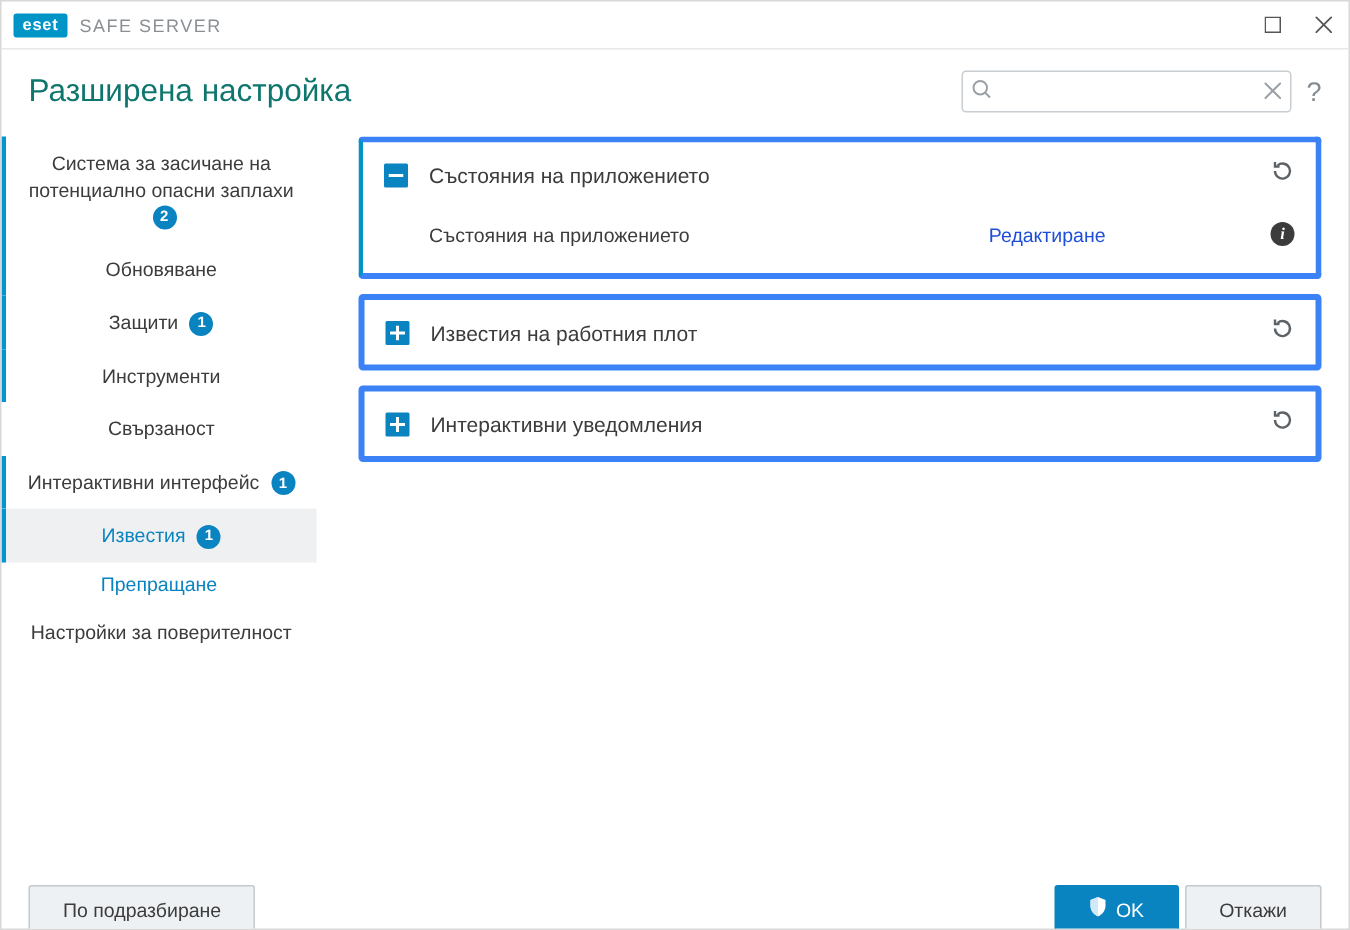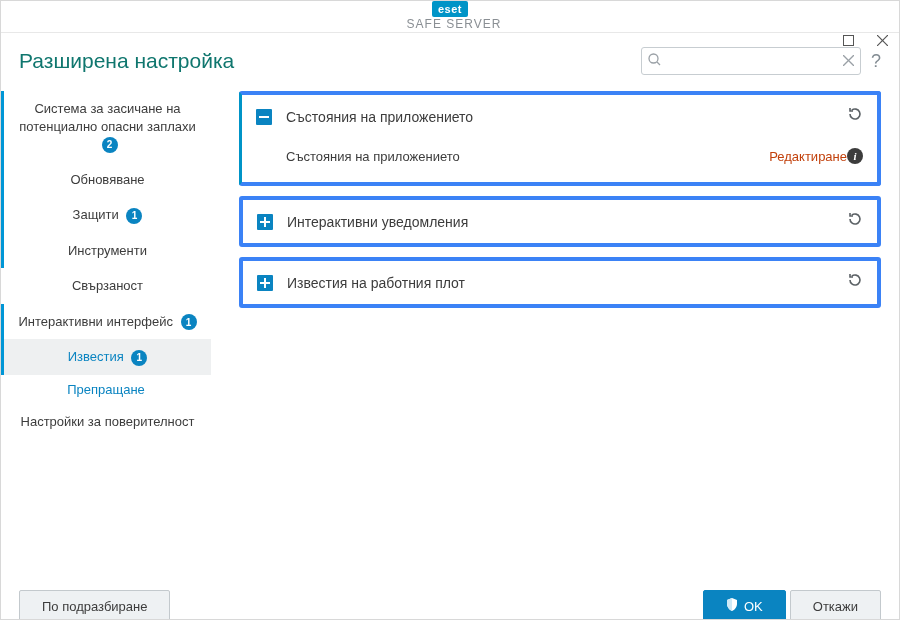--- a/index.html
+++ b/index.html
@@ -1,18 +1,18 @@
 <!DOCTYPE html>
 <html><head>
 <meta charset="utf-8">
 <style>
 * { box-sizing: border-box; margin: 0; padding: 0; font-family: "Segoe UI", Arial, sans-serif; }
 body { width: 900px; height: 620px; background: #fff; overflow: hidden; border: 1px solid #d8d8d8; position: relative; }
 
-.titlebar { height: 32px; display: flex; align-items: center; padding: 0 8px; border-bottom: 1px solid #e8e8e8; flex-direction: column; }
+.titlebar { height: 32px; display: flex; align-items: center; padding: 0 8px; border-bottom: 1px solid #e8e8e8; }
 .logo-badge { background: #0094c7; color: #fff; font-weight: 700; font-size: 11px; padding: 2px 6px; border-radius: 2px; letter-spacing: 0.5px; }
 .app-name { color: #8a8f94; font-size: 12px; font-weight: 400; margin-left: 8px; letter-spacing: 1px; }
 .window-controls { margin-left: auto; display: flex; gap: 16px; color: #555; }
 .window-controls span { width: 18px; height: 18px; display: flex; align-items: center; justify-content: center; cursor: pointer; font-size: 14px; }
 
 .header-row { display: flex; align-items: center; padding: 14px 18px 12px 18px; }
 .page-title { font-size: 21px; color: #0f766e; font-weight: 400; }
 .search-wrap { margin-left: auto; display: flex; align-items: center; gap: 10px; }
 .search-box { width: 220px; height: 28px; border: 1px solid #c7cdd1; border-radius: 3px; display: flex; align-items: center; padding: 0 6px; }
 .search-box input { border: none; outline: none; flex: 1; font-size: 13px; background: transparent; }
@@ -32,21 +32,21 @@
 .main { flex: 1; padding: 4px 18px 0 28px; }
 .panel { border: 4px solid #3b82f6; border-radius: 3px; margin-bottom: 10px; background: #fff; }
 .panel.expanded { border-left: 3px solid #0094c7; }
 .panel-head { display: flex; align-items: center; padding: 11px 14px; cursor: pointer; }
 .expander { width: 16px; height: 16px; background: #0a84c1; color: #fff; display: flex; align-items: center; justify-content: center; font-size: 13px; font-weight: 700; border-radius: 1px; margin-right: 14px; line-height: 1; }
 .panel-title { font-size: 14px; color: #3c3c3c; flex: 1; }
 .revert-icon { color: #5c6266; font-size: 17px; cursor: pointer; }
 .panel-body { padding: 4px 14px 12px 44px; }
 .setting-row { display: flex; align-items: center; padding: 6px 0; }
 .setting-label { font-size: 13px; color: #3c3c3c; flex: 1; }
-.setting-action { font-size: 13px; color: #c2410c; cursor: pointer; }
+.setting-action { font-size: 13px; color: #1d4ed8; cursor: pointer; margin-right: 110px; }
 .info-icon { width: 16px; height: 16px; background: #3c3c3c; color: #fff; border-radius: 50%; display: flex; align-items: center; justify-content: center; font-size: 11px; font-weight: 700; font-style: italic; font-family: Georgia, serif; cursor: pointer; }
 
 .footer { position: absolute; bottom: 0; left: 0; right: 0; height: 58px; display: flex; align-items: center; padding: 0 18px; }
 .btn { height: 32px; padding: 0 22px; border: 1px solid #c3c9cd; background: #eef1f3; color: #3c3c3c; font-size: 13px; border-radius: 2px; cursor: pointer; display: inline-flex; align-items: center; gap: 6px; margin-top: 32px; }
 .btn-primary { background: #0a84c1; border-color: #0a84c1; color: #fff; }
 .footer .right { margin-left: auto; display: flex; gap: 4px; align-items: center; }
 .shield-icon { font-size: 13px; }
 </style>
 </head>
 <body>
@@ -152,39 +152,39 @@
     </div>
 
     <div class="panel">
       <div class="panel-head">
         <span class="expander">
           <svg width="10" height="10" viewBox="0 0 10 10">
               <rect x="4" y="0" width="2" height="10" fill="#fff"></rect>
               <rect x="0" y="4" width="10" height="2" fill="#fff"></rect>
             </svg>
         </span>
-        <span class="panel-title">Интерактивни уведомления</span>
+        <span class="panel-title">Известия на работния плот</span>
         <span class="revert-icon">
           <svg width="16" height="16" viewBox="0 0 16 16">
               <path d="M3 8a5 5 0 1 0 1.8-3.8" fill="none" stroke="#5c6266" stroke-width="1.6"></path>
               <path d="M3 2v3h3" fill="none" stroke="#5c6266" stroke-width="1.6"></path>
             </svg>
         </span>
       </div>
     </div>
 
     <div class="panel">
       <div class="panel-head">
         <span class="expander">
           <svg width="10" height="10" viewBox="0 0 10 10">
               <rect x="4" y="0" width="2" height="10" fill="#fff"></rect>
               <rect x="0" y="4" width="10" height="2" fill="#fff"></rect>
             </svg>
         </span>
-        <span class="panel-title">Известия на работния плот</span>
+        <span class="panel-title">Интерактивни уведомления</span>
         <span class="revert-icon">
           <svg width="16" height="16" viewBox="0 0 16 16">
               <path d="M3 8a5 5 0 1 0 1.8-3.8" fill="none" stroke="#5c6266" stroke-width="1.6"></path>
               <path d="M3 2v3h3" fill="none" stroke="#5c6266" stroke-width="1.6"></path>
             </svg>
         </span>
       </div>
     </div>
 
   </div>

